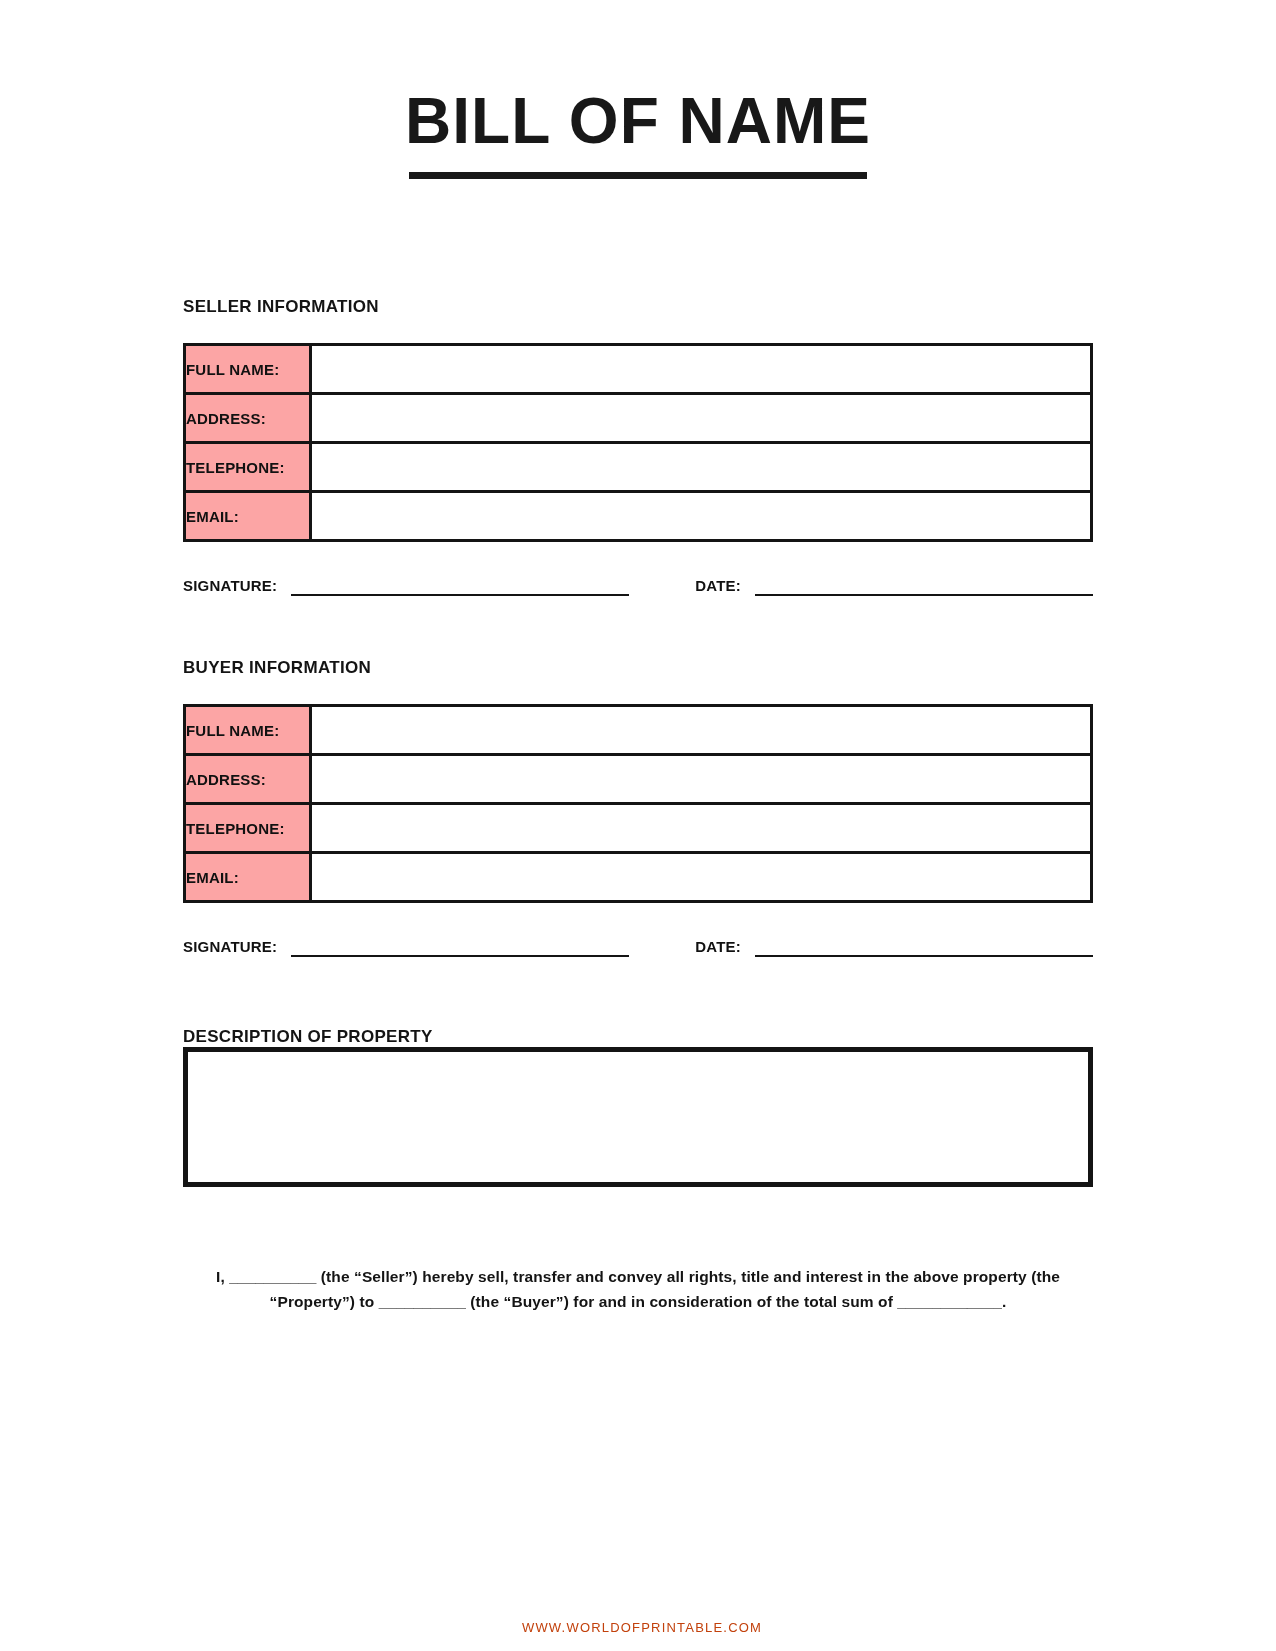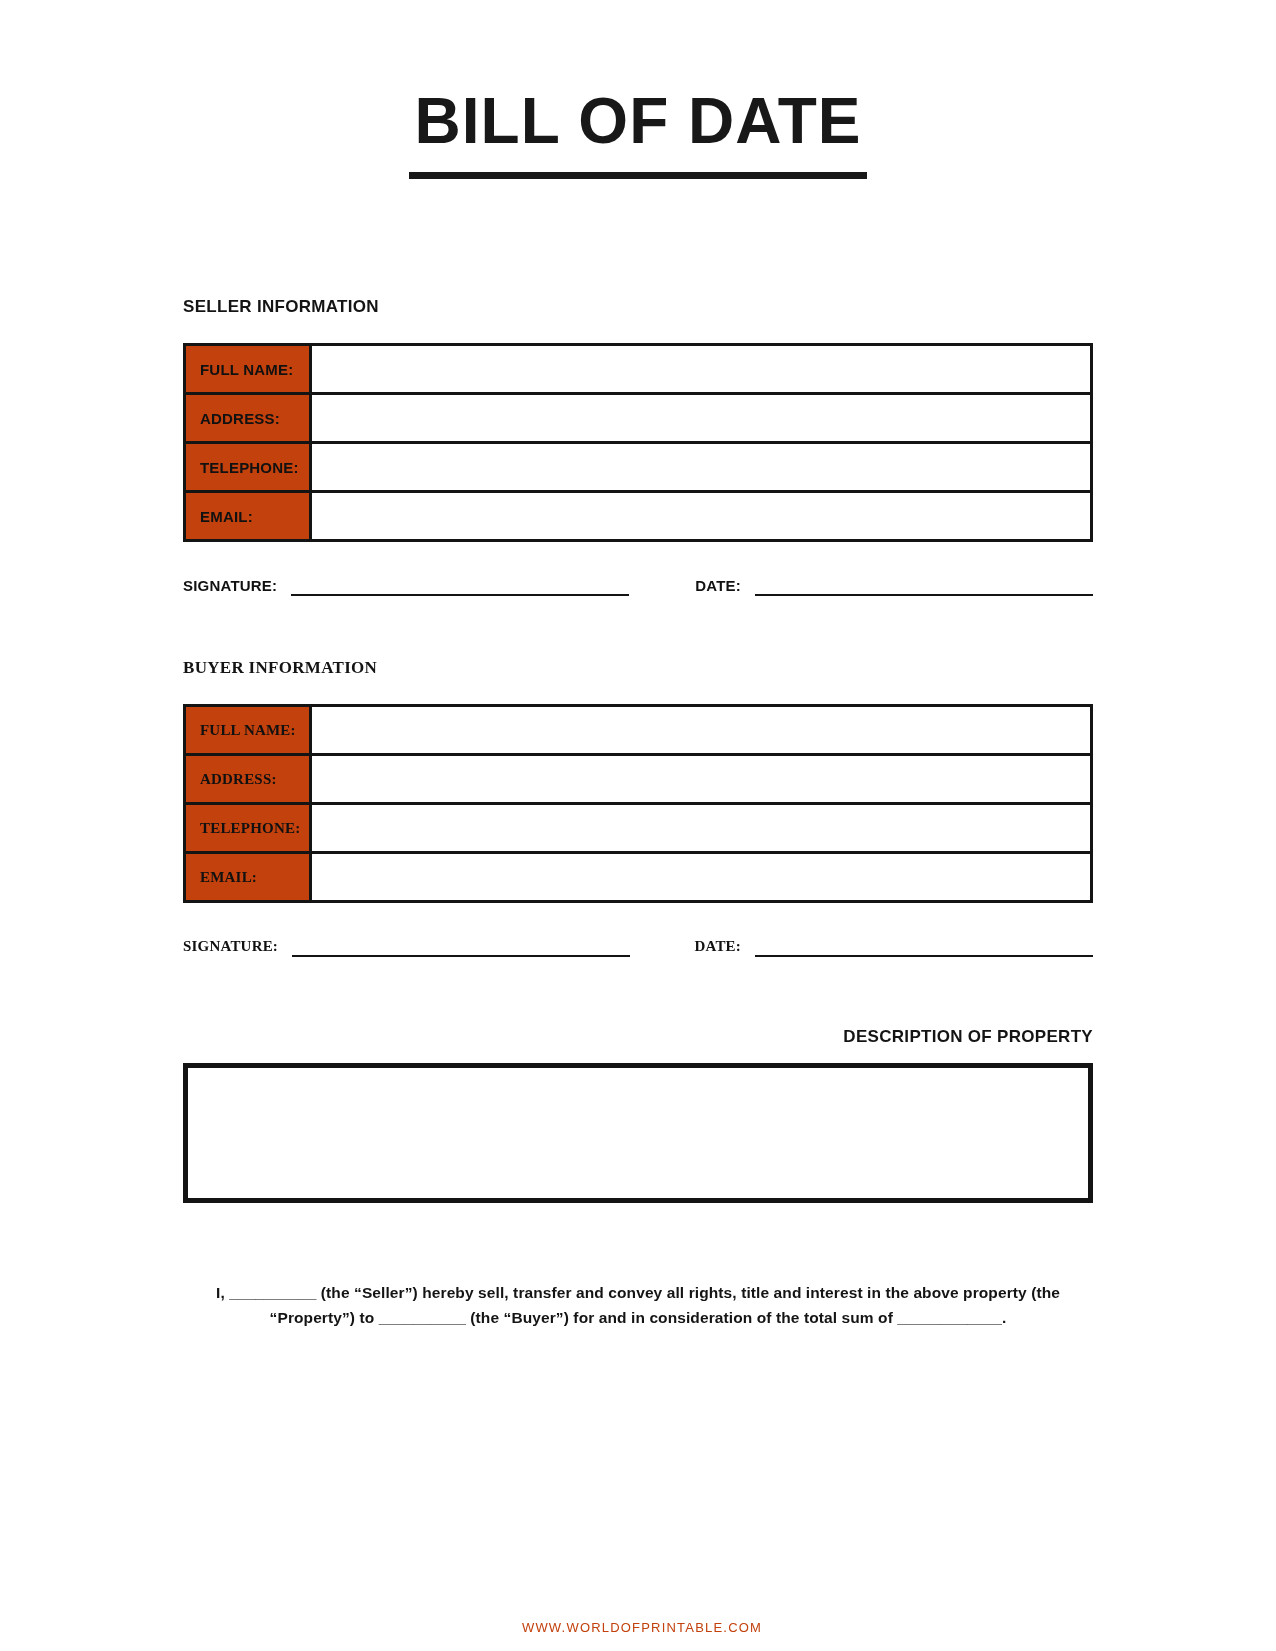--- a/index.html
+++ b/index.html
@@ -59,24 +59,23 @@
     border-collapse: collapse;
     margin-bottom: 46px;
   }
   table.info-table td {
     border: 3px solid #141414;
     height: 49px;
     vertical-align: middle;
   }
   td.label-cell {
     width: 126px;
-    background: #c2410c;
+    background: #fca5a5;
     font-size: 15px;
     font-weight: 700;
-    padding-left: 14px;
     letter-spacing: 0.2px;
     white-space: nowrap;
   }
   td.value-cell {
     background: #ffffff;
     padding-left: 12px;
     font-size: 15px;
   }
 
   
@@ -99,24 +98,24 @@
   .sig-line {
     border-bottom: 2px solid #141414;
     height: 22px;
   }
   .sig-line.signature { width: 338px; margin-left: 14px; }
   .sig-line.date { width: 338px; margin-left: 14px; }
 
   .seller-sig { margin-top: -14px; margin-bottom: 62px; }
   .buyer-sig  { margin-top: -14px; margin-bottom: 70px; }
 
-  .buyer-gap { margin-top: 12px; font-family: Liberation Serif, serif; }
-
-  
-  .property-heading { margin-bottom: 16px; text-align: right; }
+  .buyer-gap { margin-top: 12px; }
+
+  
+  .property-heading { margin-bottom: 0; }
   .property-box {
     width: 100%;
     height: 140px;
     border: 5px solid #141414;
     background: #ffffff;
     margin-bottom: 78px;
   }
 
   
   .statement {
@@ -141,21 +140,21 @@
     color: #c2410c;
   }
 </style>
 </head>
 <body>
 
 <div class="page">
   <div class="content">
 
     <div class="title-wrap">
-      <h1 class="doc-title">BILL OF DATE</h1>
+      <h1 class="doc-title">BILL OF NAME</h1>
       <div class="title-rule"></div>
     </div>
 
     <section>
       <h2 class="section-heading">SELLER INFORMATION</h2>
 
       <table class="info-table">
         <tbody>
           <tr>
             <td class="label-cell">FULL NAME:</td>

